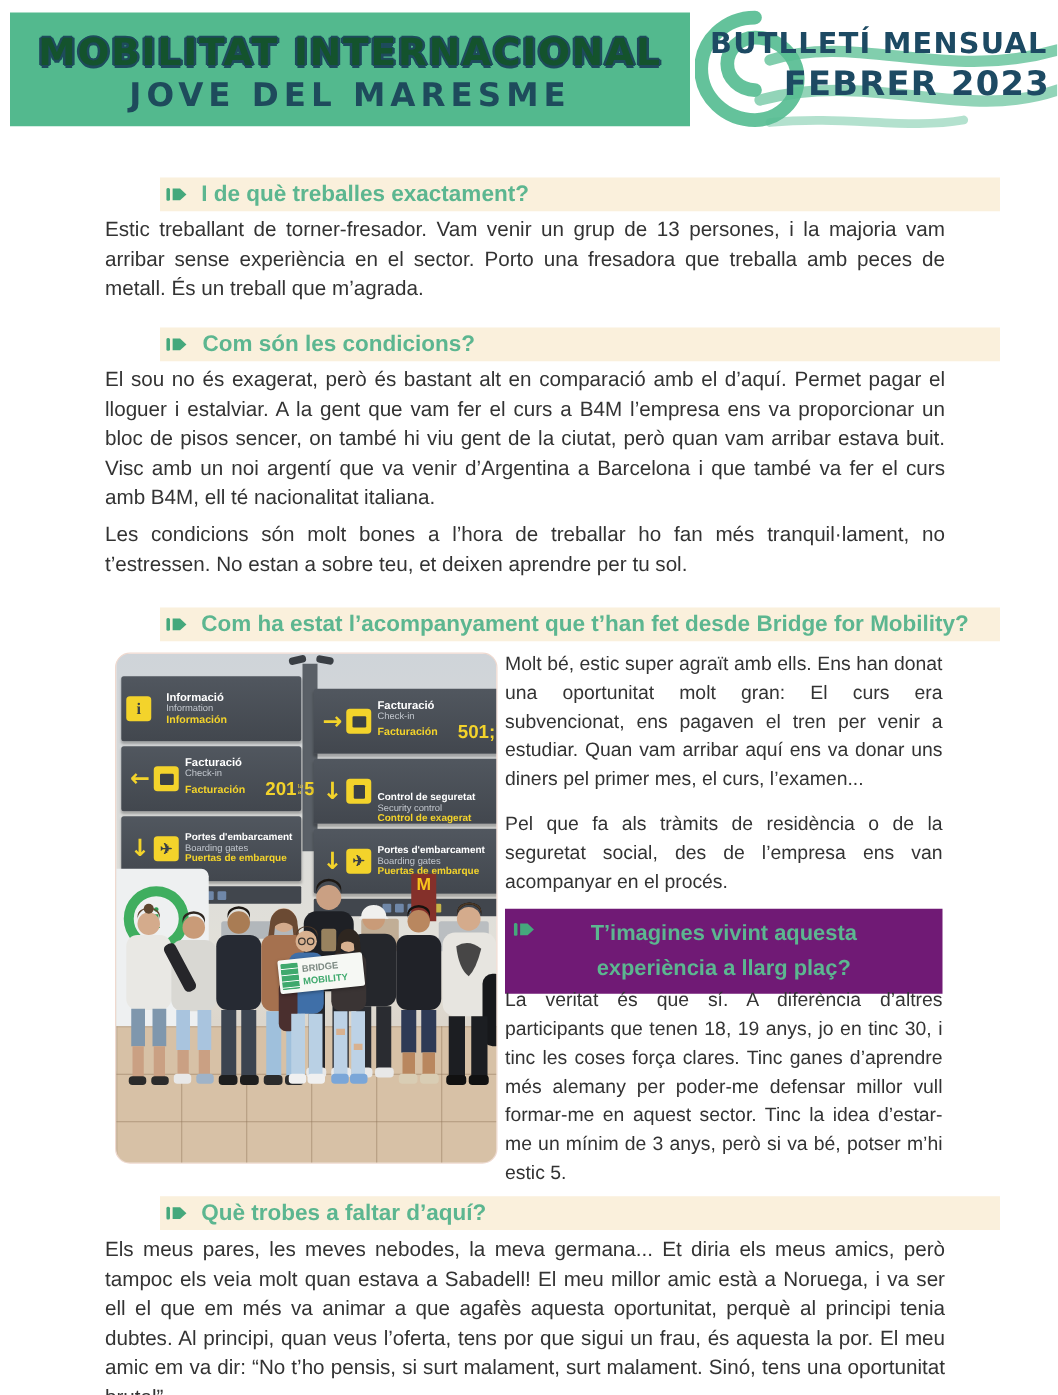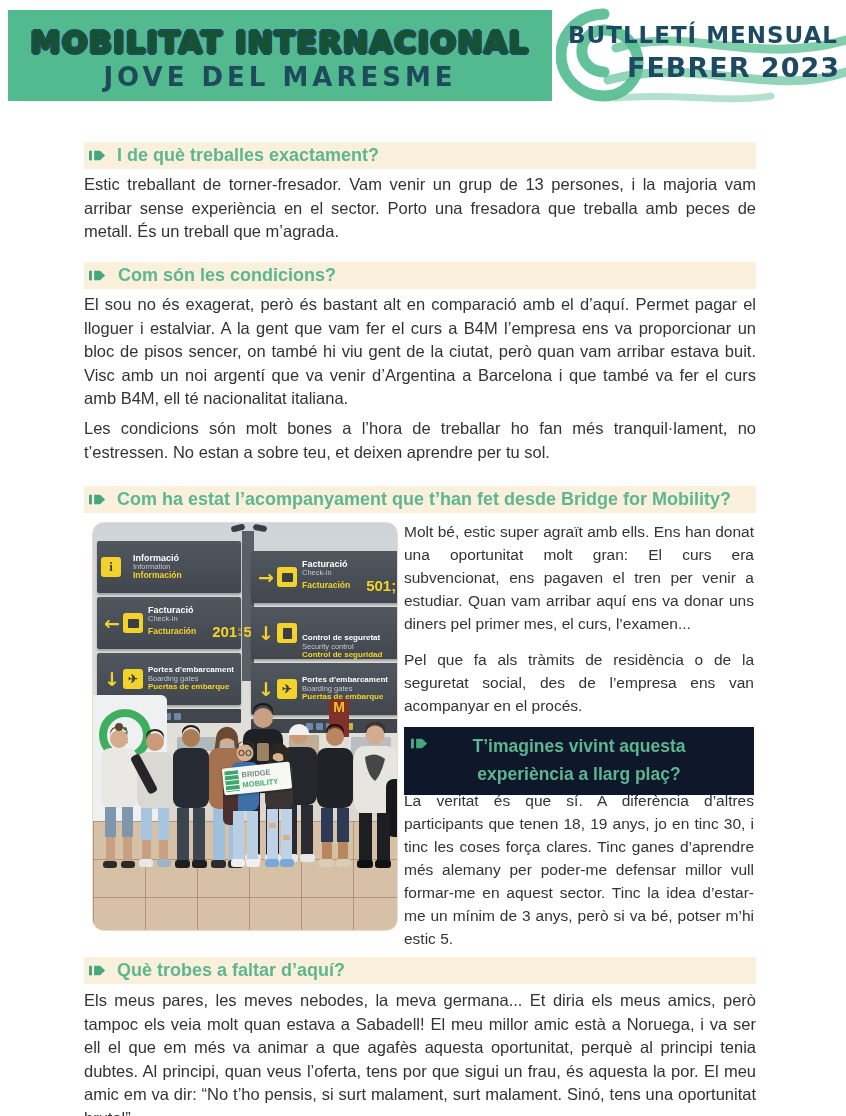--- a/index.html
+++ b/index.html
@@ -19,23 +19,23 @@
 
   .logo-area { left:556px; top:0; width:290px; height:118px; }
   .logo-area svg { position:absolute; left:0; top:0; }
   .nl-name { position:absolute; right:8px; top:22px; font-size:23px; font-weight:800;
     color:#1d4a63; letter-spacing:1px; font-family:"DejaVu Sans", sans-serif; }
   .nl-issue { position:absolute; right:6px; top:52px; font-size:27px; font-weight:800;
     color:#1d4a63; letter-spacing:1px; font-family:"DejaVu Sans", sans-serif; }
 
   
   .qbar { background:#faf0dc; height:27px; display:flex; align-items:center; gap:11px;
-          padding-left:5px; font-size:18px; font-weight:700; color:#5cb690; }
+          padding-left:5px; font-size:18px; font-weight:700; color:#5cb690;margin-left:44px; }
   .qbar svg { flex:0 0 auto; }
-  .qbar-two { background:#0f172a; height:68px; text-align:center; font-size:17.5px;
+  .qbar-two { background:#701a75; height:68px; text-align:center; font-size:17.5px;
               font-weight:700; color:#5cb690; line-height:1.6; padding-top:5px; }
   .qbar-two svg { position:absolute; left:7px; top:10px; }
 
   
   .para { font-size:16.5px; line-height:23.5px; color:#333333; text-align:justify; }
   .para-rc { font-size:15.5px; line-height:23px; color:#333333; text-align:justify; }
 
   
   .photo { left:92px; top:522px; width:306px; height:409px; border-radius:12px;
            overflow:hidden; background:linear-gradient(#cfd4d9, #e2e0d9 58%, #dcd6cc 72%);
@@ -205,21 +205,21 @@
     </div>
 
     <div class="abs panel" style="left:158px; top:84px; width:150px; height:52px;">
       <div class="arrow">↓</div>
       <div class="icon-sq">
           <div class="icon-inner" style="width:9px; height:11px;"></div>
         </div>
       <div class="sign-lines">
         <div class="sl1" style="font-size:8px;margin-top:28px;">Control de seguretat</div>
         <div class="sl2">Security control</div>
-        <div class="sl3" style="font-size:8px;">Control de seguridad</div>
+        <div class="sl3" style="font-size:8px;">Control de exagerat</div>
       </div>
     </div>
 
     <div class="abs panel" style="left:158px; top:140px; width:150px; height:52px;">
       <div class="arrow">↓</div>
       <div class="icon-sq">
           <span class="plane">✈</span>
         </div>
       <div class="sign-lines">
         <div class="sl1" style="font-size:8px;">Portes d'embarcament</div>

